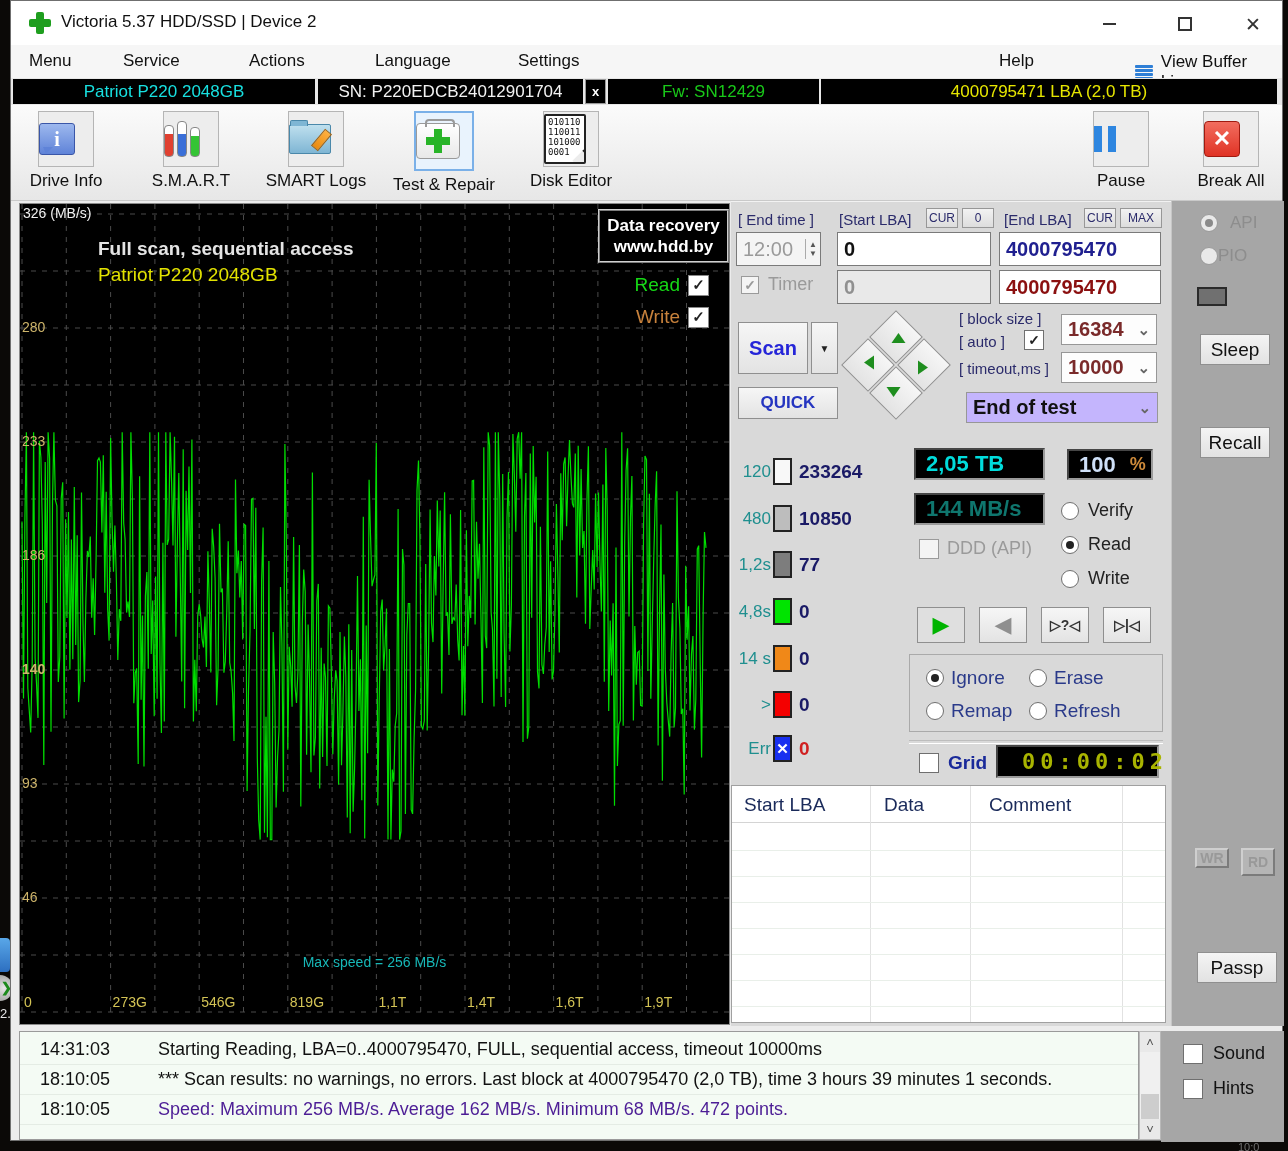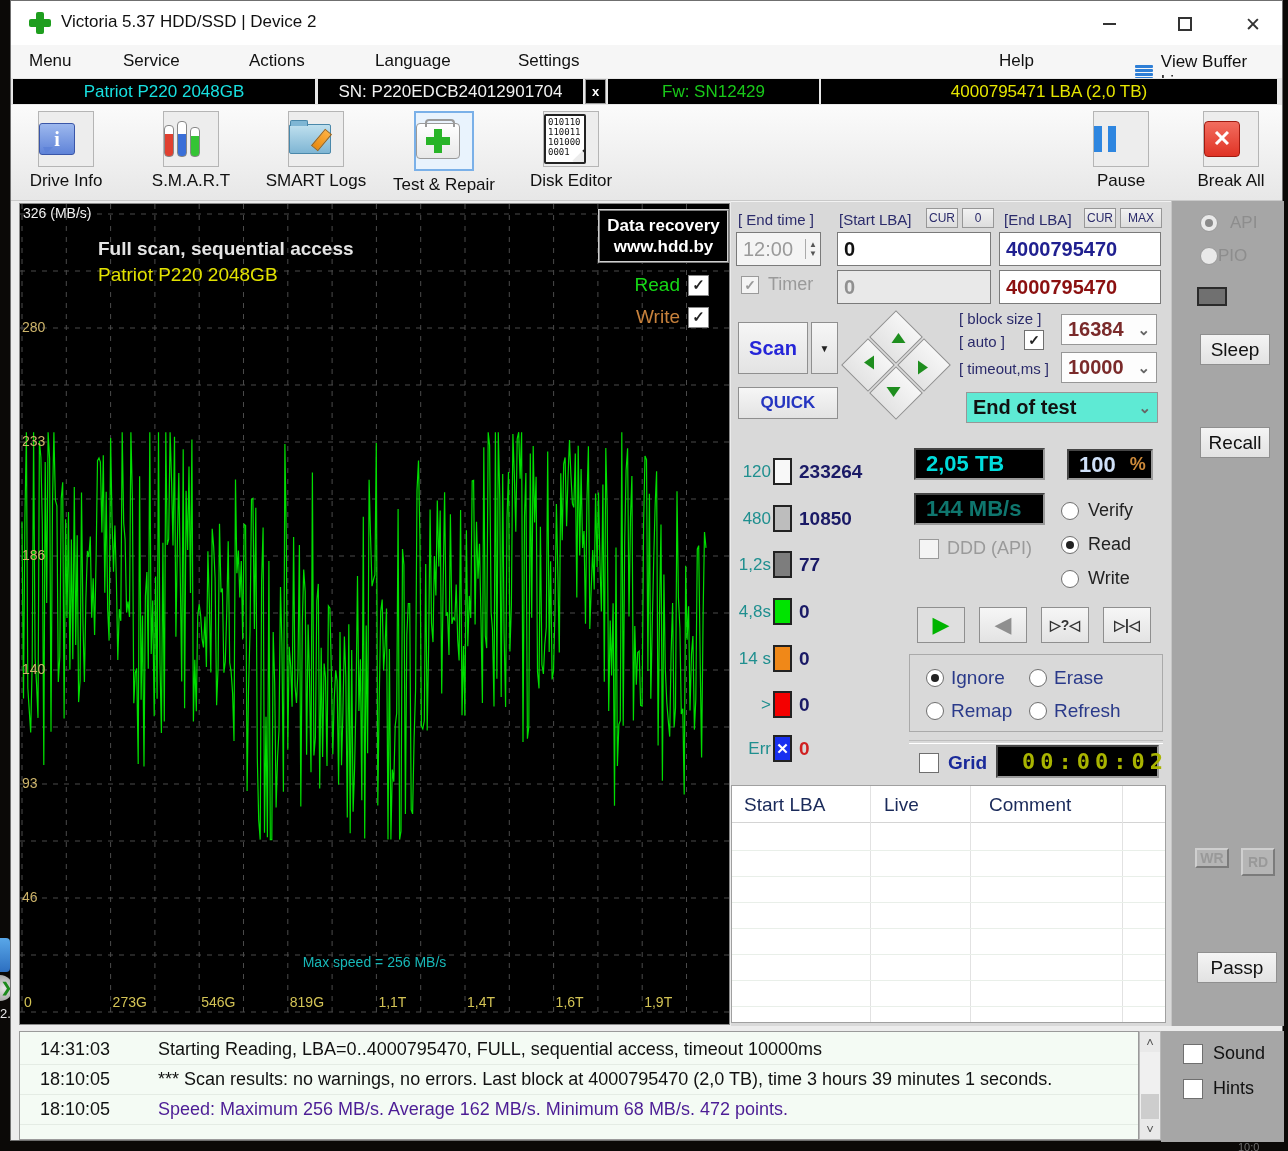--- a/index.html
+++ b/index.html
@@ -319,21 +319,21 @@
       </div>
       <div class="rw-row" id="write-row">
         <span class="t">Write</span>
         <span class="gcb">✓</span>
       </div>
       <div class="abs" id="maxnote">Max speed = 256 MB/s</div>
       <div id="y-labels">
           <div class="ylab" style="top: 115px;">280</div>
           <div class="ylab" style="top: 229px;">233</div>
           <div class="ylab" style="top: 343px;">186</div>
-          <div class="ylab" style="top: 457px;">140</div>
+          <div class="ylab" style="top: 457px; font-weight: bold;">140</div>
           <div class="ylab" style="top: 571px;">93</div>
           <div class="ylab" style="top: 685px;">46</div>
         </div>
       <div id="x-labels">
           <div class="xlab" style="left: 4px;">0</div>
           <div class="xlab" style="left: 92.6px;">273G</div>
           <div class="xlab" style="left: 181.2px;">546G</div>
           <div class="xlab" style="left: 269.8px;">819G</div>
           <div class="xlab" style="left: 358.4px;">1,1T</div>
           <div class="xlab" style="left: 447px;">1,4T</div>
@@ -393,21 +393,21 @@
       <span class="cb" style="position:absolute;left:293px;top:128px;width:20px;height:20px">✓</span>
       <div class="combo" style="left:330px;top:112px;width:96px;height:31px;color:#7a2a2a;font-weight:bold">
         <span>16384</span>
         <span class="chev">⌄</span>
       </div>
       <span class="plabel" style="left:228px;top:158px">[ timeout,ms ]</span>
       <div class="combo" style="left:330px;top:150px;width:96px;height:31px;color:#7a2a2a;font-weight:bold">
         <span>10000</span>
         <span class="chev">⌄</span>
       </div>
-      <div class="combo" style="left:235px;top:190px;width:192px;height:31px;color:#111;font-weight:bold;background:#5eead4">
+      <div class="combo" style="left:235px;top:190px;width:192px;height:31px;color:#111;font-weight:bold;background:#c4b5fd">
         <span>End of test</span>
         <span class="chev">⌄</span>
       </div>
 
       <div id="stats">
         <div class="stat-row" style="top:256px">
           <span class="stat-label">120</span>
           <span class="stat-block" style="background: rgb(248, 248, 248);"></span>
           <span class="stat-count" style="color: rgb(26, 26, 102);">233264</span>
           </div>
@@ -505,21 +505,21 @@
       <div class="abs" style="left:188px;top:550px;display:flex;align-items:center;gap:9px">
         <span class="cb" style="width:20px;height:20px;color:#fff"></span>
         <span style="font-size:19px;font-weight:bold;color:#1a2a9a">Grid</span>
       </div>
       <div class="lcd" style="left:265px;top:543px;width:163px;height:33px">
         <span id="led-timer">00:00:02</span>
       </div>
 
       <div class="abs" id="defect-table">
         <span class="hd" style="left:12px">Start LBA</span>
-        <span class="hd" style="left:152px">Live</span>
+        <span class="hd" style="left:152px">Data</span>
         <span class="hd" style="left:257px">Comment</span>
         <i class="hsep"></i>
         <i class="vline" style="left:138px"></i>
           <i class="vline" style="left:238px"></i>
           <i class="vline" style="left:390px"></i>
         <i class="hline" style="top:64px"></i>
           <i class="hline" style="top:90px"></i>
           <i class="hline" style="top:116px"></i>
         <i class="hline" style="top:142px"></i>
           <i class="hline" style="top:168px"></i>

